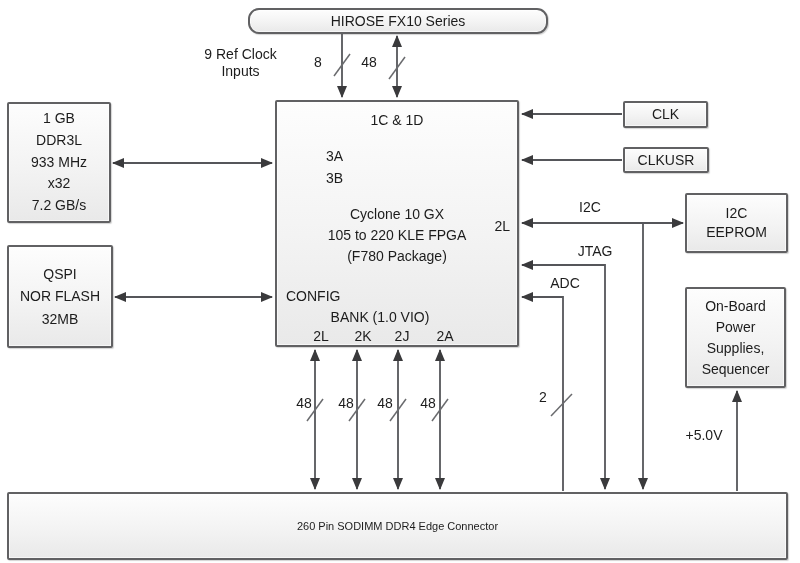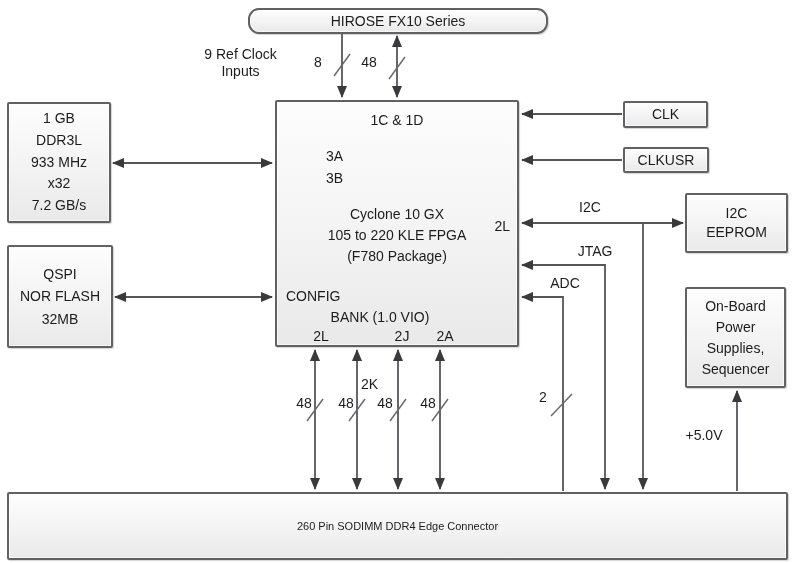--- a/index.html
+++ b/index.html
@@ -44,21 +44,21 @@
     <span class="fpga-lbl" style="top:9px;left:0;width:100%;text-align:center;">1C &amp; 1D</span>
     <span class="fpga-lbl" style="top:44px;left:9px;line-height:1.55;margin-left:40px;">3A
 3B</span>
     <span class="fpga-lbl" style="top:102px;left:0;width:100%;text-align:center;line-height:1.5;">Cyclone 10 GX
 105 to 220 KLE FPGA
 (F780 Package)</span>
     <span class="fpga-lbl" style="top:115px;right:7px;">2L</span>
     <span class="fpga-lbl" style="top:185px;left:9px;">CONFIG</span>
     <span class="fpga-lbl" style="top:206px;left:23px;width:160px;text-align:center;">BANK (1.0 VIO)</span>
     <span class="fpga-lbl" style="top:225px;left:29px;width:30px;text-align:center;">2L</span>
-    <span class="fpga-lbl" style="top:225px;left:71px;width:30px;text-align:right;margin-top:48px;">2K</span>
+    <span class="fpga-lbl" style="top:225px;left:71px;width:30px;text-align:center;">2K</span>
     <span class="fpga-lbl" style="top:225px;left:110px;width:30px;text-align:center;">2J</span>
     <span class="fpga-lbl" style="top:225px;left:153px;width:30px;text-align:center;">2A</span>
   </div>
 
   <div class="box" style="left:623px;top:147px;width:86px;height:26px;">CLKUSR</div>
 
   <div class="box" style="left:623px;top:101px;width:85px;height:27px;">CLK</div>
 
   <div class="box" style="left:685px;top:193px;width:103px;height:60px;">I2C
 EEPROM</div>

